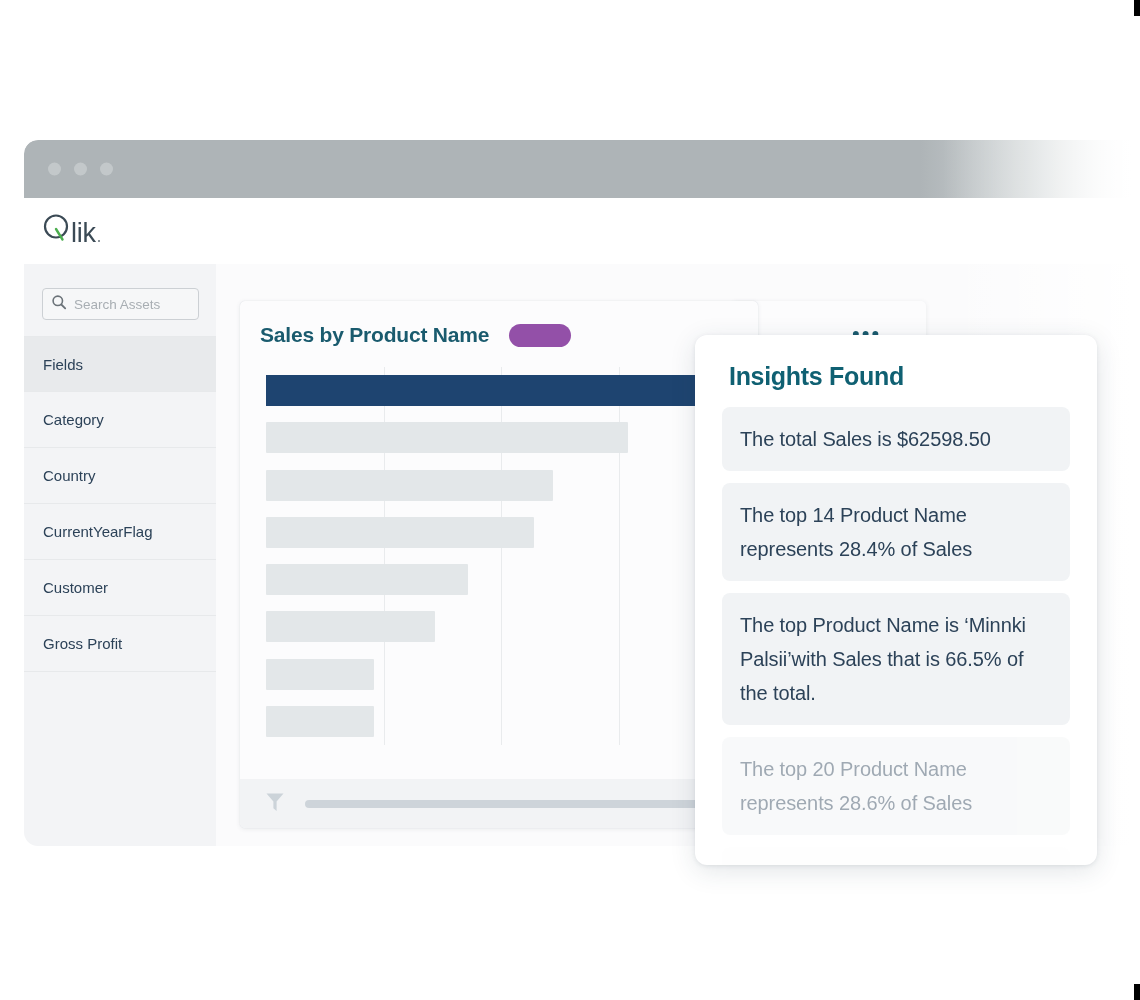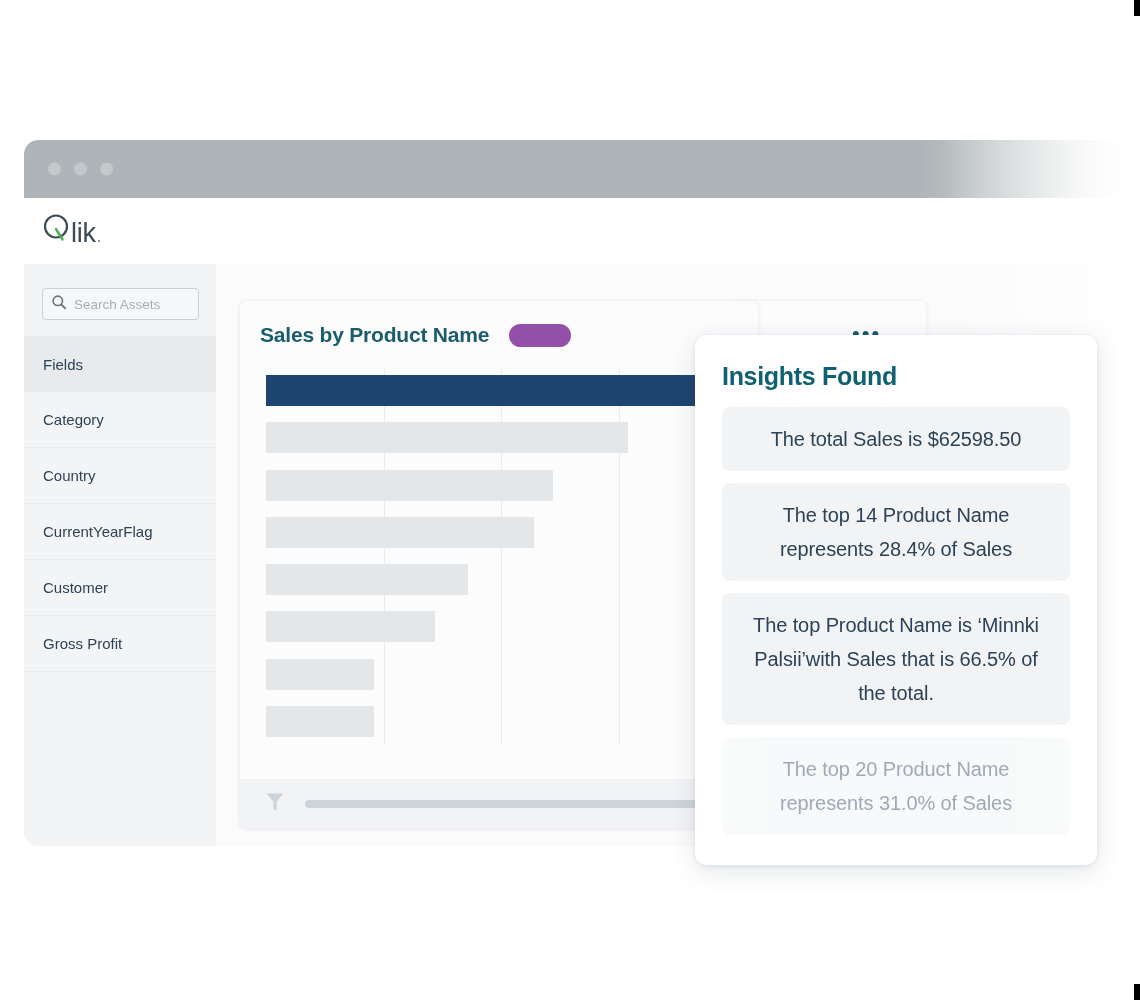--- a/index.html
+++ b/index.html
@@ -275,26 +275,25 @@
     background: #ffffff;
     border-radius: 12px;
     box-shadow: 0 6px 26px rgba(40,60,80,0.13), 0 1px 4px rgba(40,60,80,0.10);
     overflow: hidden;
   }
   #insights-title {
     font-size: 25px;
     font-weight: bold;
     color: #0f6072;
     letter-spacing: -0.3px;
-    padding: 27px 0 0 27px;
+    padding: 27px 0 0 34px;
   }
   #insights-list {
     margin-top: 16px;
     padding: 0 27px;
-    text-align: center;
   }
   .insight-card {
     background: #f1f3f5;
     border-radius: 8px;
     padding: 15px 18px;
     margin-bottom: 12px;
     font-size: 20px;
     line-height: 1.7;
     color: #2c4258;
     letter-spacing: -0.1px;
@@ -409,18 +408,18 @@
       </div>
     </div>
   </div>
 
   <div id="insights-panel">
     <div id="insights-title">Insights Found</div>
     <div id="insights-list">
         <div class="insight-card">The total Sales is $62598.50</div>
         <div class="insight-card">The top 14 Product Name represents 28.4% of Sales</div>
         <div class="insight-card">The top Product Name is ‘Minnki Palsii’with Sales that is 66.5% of the total.</div>
-        <div class="insight-card fade-1">The top 20 Product Name represents 31.0% of Sales</div>
+        <div class="insight-card fade-1">The top 20 Product Name represents 28.6% of Sales</div>
         <div class="insight-card fade-2">The total Sales is $62598.50</div>
       </div>
   </div>
 
 </div>
 
 </body></html>

